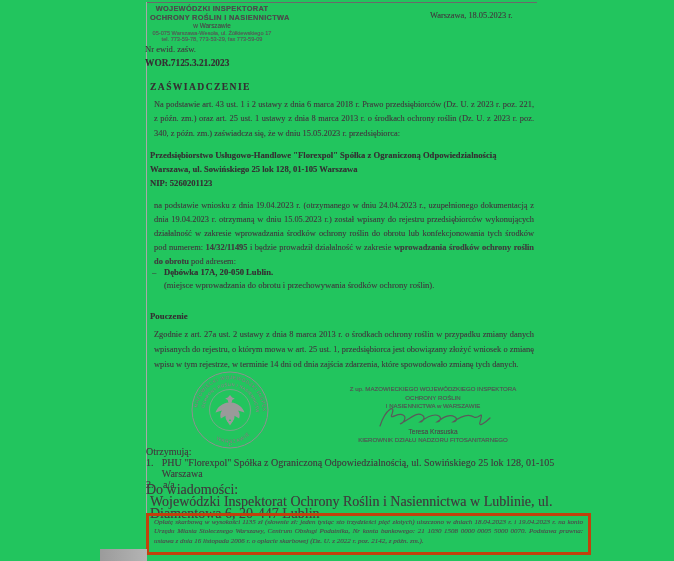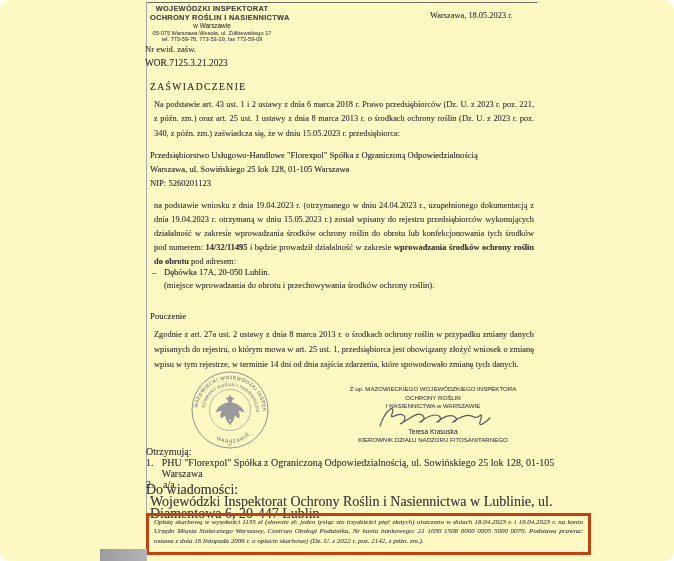--- a/index.html
+++ b/index.html
@@ -1,20 +1,20 @@
 <!DOCTYPE html>
 <html><head>
 <meta charset="utf-8">
 <style>
   html,body{margin:0;padding:0;background:#ffffff;}
-  .canvas{position:relative;width:674px;height:561px;background:#fef9c3;overflow:hidden;
-          font-family:"Liberation Serif", serif;color:#3e3e3e;border-radius:10px;}
+  .canvas{position:relative;width:674px;height:561px;background:#22c55e;overflow:hidden;
+          font-family:"Liberation Serif", serif;color:#3e3e3e;}
   .scan{text-shadow:0 0 .45px rgba(70,70,70,.55);}
   .abs{position:absolute;}
-  .bold{font-weight:normal;color:#323232;}
+  .bold{font-weight:bold;color:#323232;}
   .center{text-align:left;}
   .just{text-align:justify;}
   
   .edge-top{position:absolute;left:146px;top:2px;width:391px;height:0;border-top:1.4px solid #6a6a6a;}
   .edge-left{position:absolute;left:146px;top:2px;width:0;height:551px;border-left:1px solid #a8a8a8;}
   
   .letterhead{left:150px;top:5px;width:124px;text-align:center;
               font-family:"Liberation Sans", sans-serif;color:#4c4c4c;}
   .lh-big{font-size:7.4px;font-weight:bold;letter-spacing:.3px;line-height:8.6px;white-space:nowrap;}
   .lh-mid{font-size:6.4px;line-height:7.4px;}

